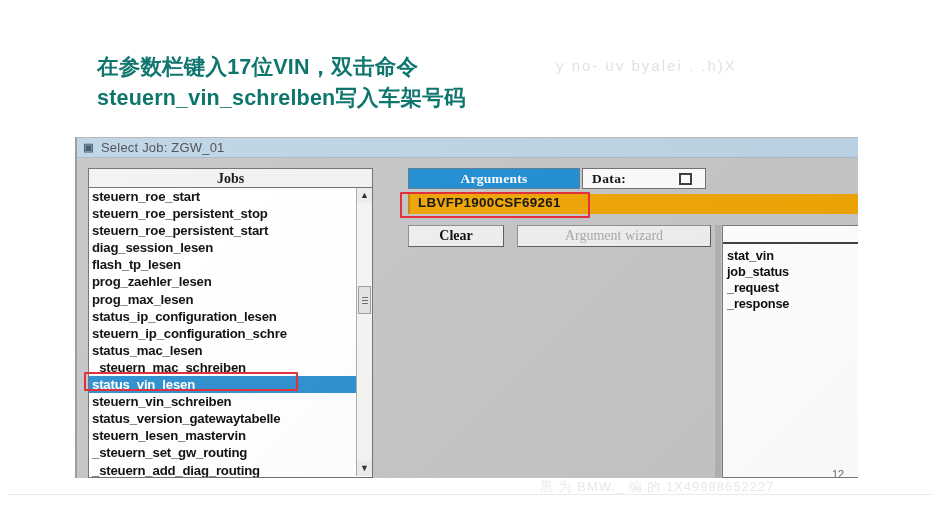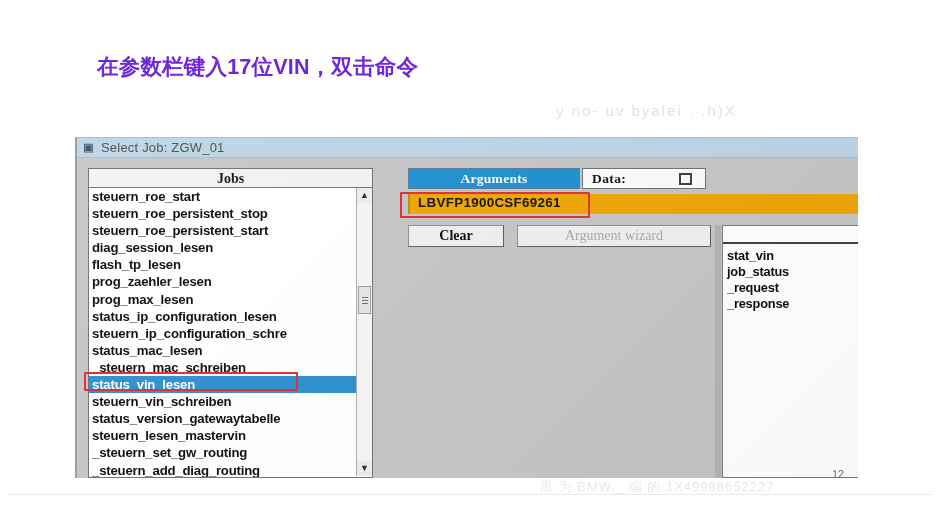--- a/index.html
+++ b/index.html
@@ -27,32 +27,32 @@
   
   .ghost {
     position: absolute;
     color: #e2e2e4;
     font-family: "Liberation Sans", sans-serif;
     font-size: 15px;
     letter-spacing: 2px;
     white-space: nowrap;
     user-select: none;
   }
-  #ghost-top   { left: 556px; top: 57px; margin-top: 45px; }
+  #ghost-top   { left: 556px; top: 57px; }
   #ghost-bottom{ left: 540px; top: 478px; font-size: 13px; color: #e8e8ea; letter-spacing: 1px;}
 
   
   #heading {
     position: absolute;
     left: 97px;
     top: 52px;
     width: 720px;
     font-size: 21.5px;
     font-weight: bold;
-    color: #6d28d9;
+    color: #0f766e;
     line-height: 1.42;
     letter-spacing: 0.2px;
   }
   #heading .l2 { display:block; }
 
   
   #bottom-rule {
     position: absolute;
     left: 8px; top: 494px;
     width: 924px; height: 1px;
@@ -353,20 +353,21 @@
 </style>
 </head>
 <body>
 
 <div id="slide">
 
   <div class="ghost" id="ghost-top">y  no-   uv  byalei .  .h)X</div>
 
   <div id="heading">
     <span>在参数栏键入17位VIN，双击命令</span>
+    <span class="l2">steuern_vin_schrelben写入车架号码</span>
   </div>
 
   <div id="dialog">
 
     <div id="titlebar">
       <div id="titlebar-icon">▣</div>
       <div id="titlebar-text">Select Job: ZGW_01</div>
     </div>
 
     <div id="jobs-header">Jobs</div>

